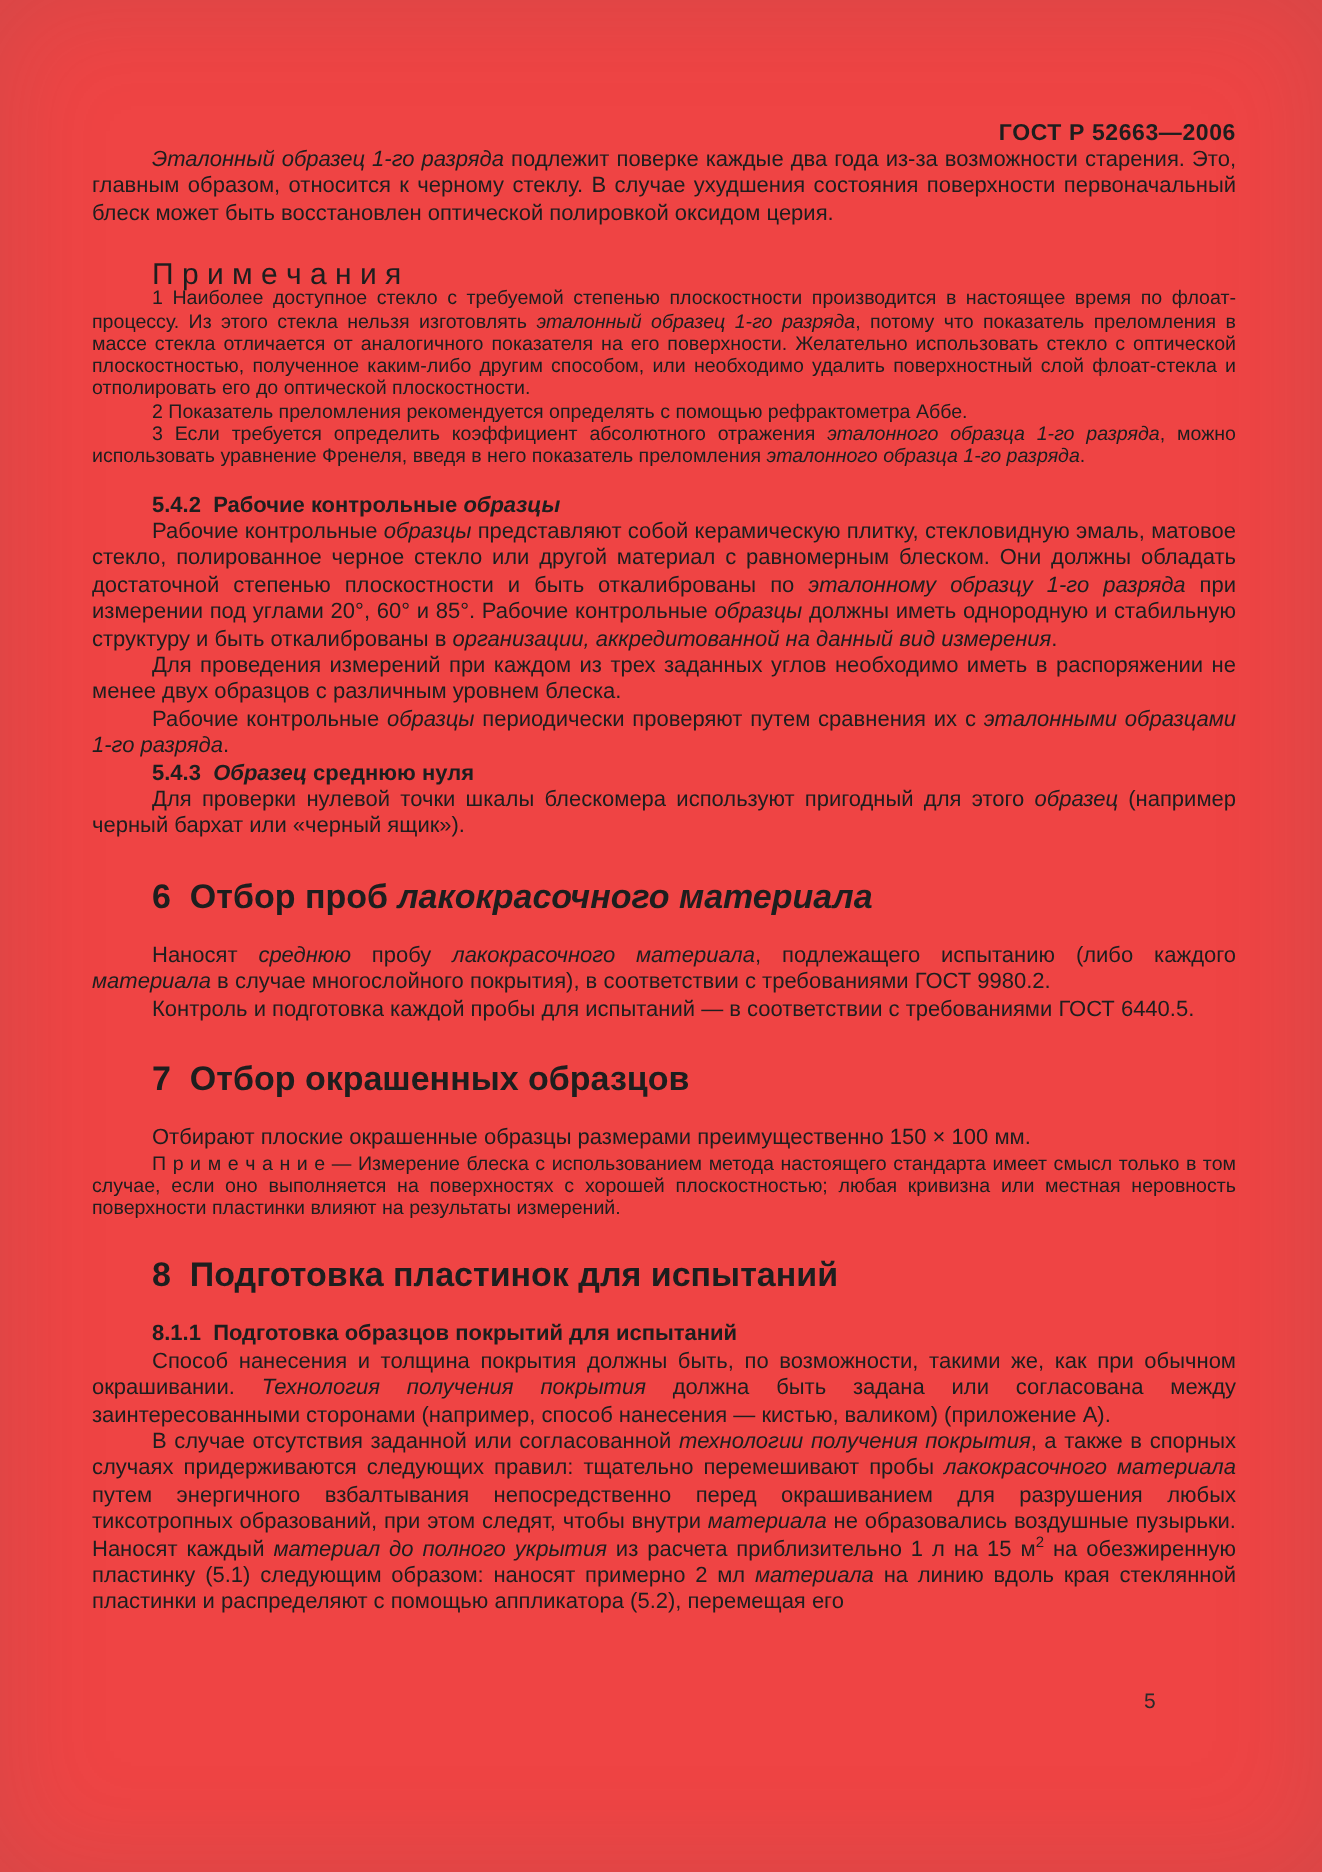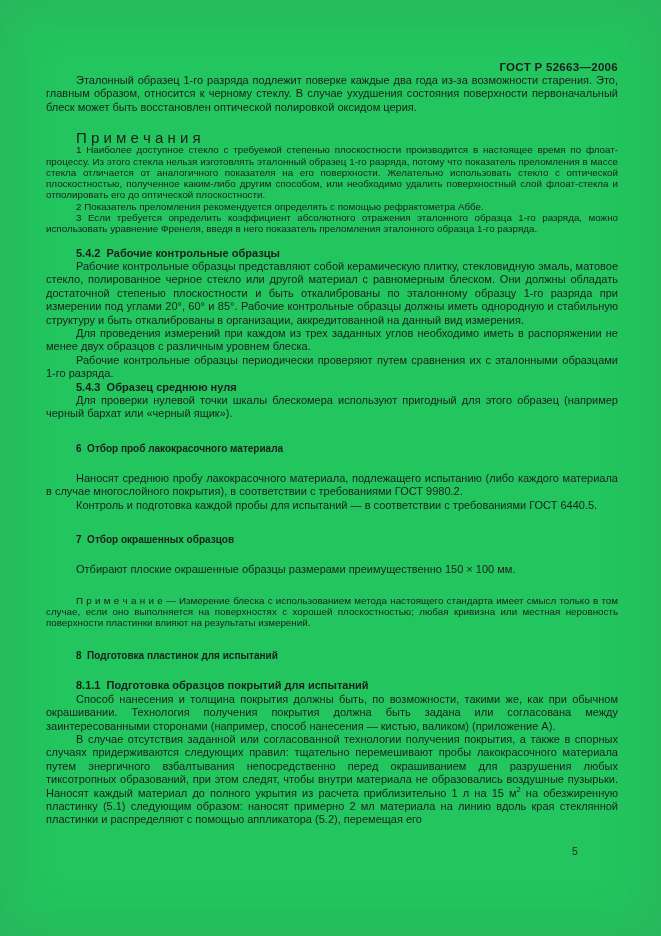--- a/index.html
+++ b/index.html
@@ -5,21 +5,21 @@
   html, body {
     margin: 0;
     padding: 0;
     background: #e9e9e7;
   }
   .page {
     position: relative;
     width: 661px;
     height: 936px;
     margin: 0 auto;
-    background: #22c55e;
+    background: #ef4444;
     box-shadow: inset 0 0 55px rgba(90,90,90,0.18);
     overflow: hidden;
     font-family: "Liberation Sans", "DejaVu Sans", sans-serif;
     color: #1e1e1e;
   }
   .content {
     position: absolute;
     left: 46px;
     top: 60px;
     width: 572px;
@@ -57,27 +57,27 @@
     font-size: 11px;
     line-height: 13.4px;
     font-weight: bold;
     text-indent: 30px;
     text-align: left;
   }
   .h-sub-sp { margin-top: 12px; }
   .h-main {
     margin: 20px 0 15px 0;
     padding-left: 30px;
-    font-size: 10px;
+    font-size: 17px;
     line-height: 16px;
     font-weight: bold;
   }
-  .note-after-para { margin-top: 18px; }
+  .note-after-para { margin-top: 0; }
   .h81 { margin-top: 17px; margin-bottom: 4px; }
-  .it { }
+  .it { font-style: italic; }
   sup {
     font-size: 7.5px;
     line-height: 0;
     vertical-align: super;
   }
   .page-number {
     position: absolute;
     left: 572px;
     top: 845px;
     font-size: 10.5px;

